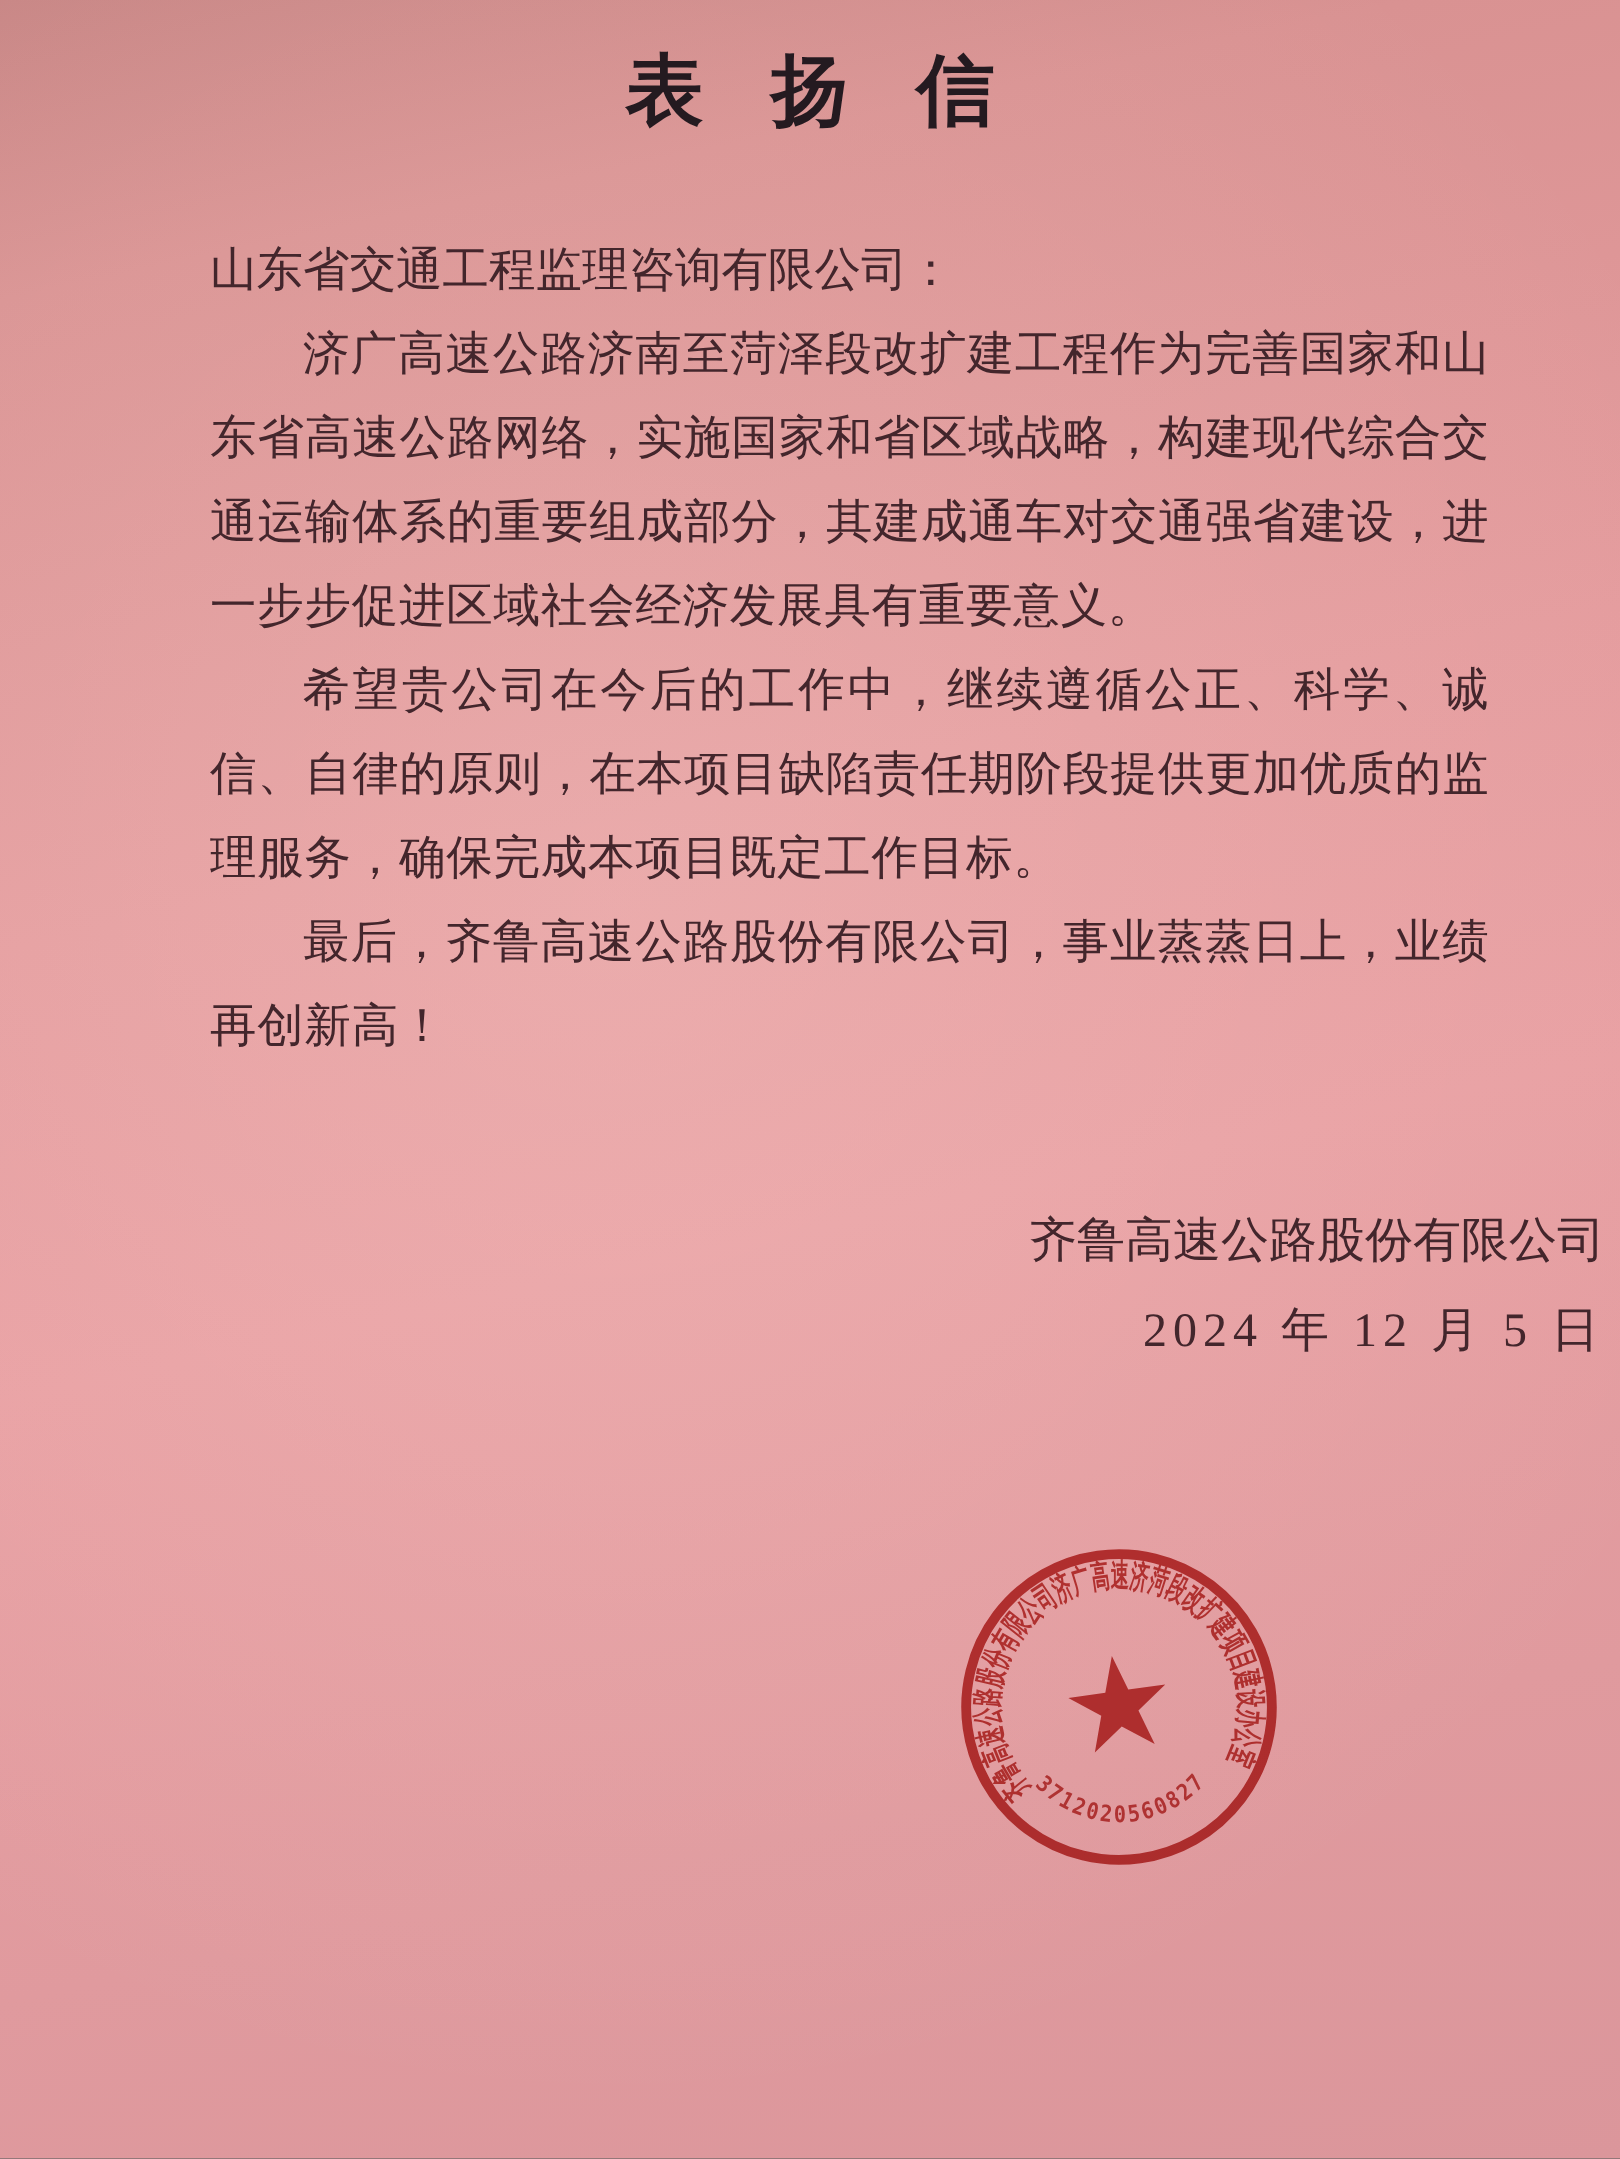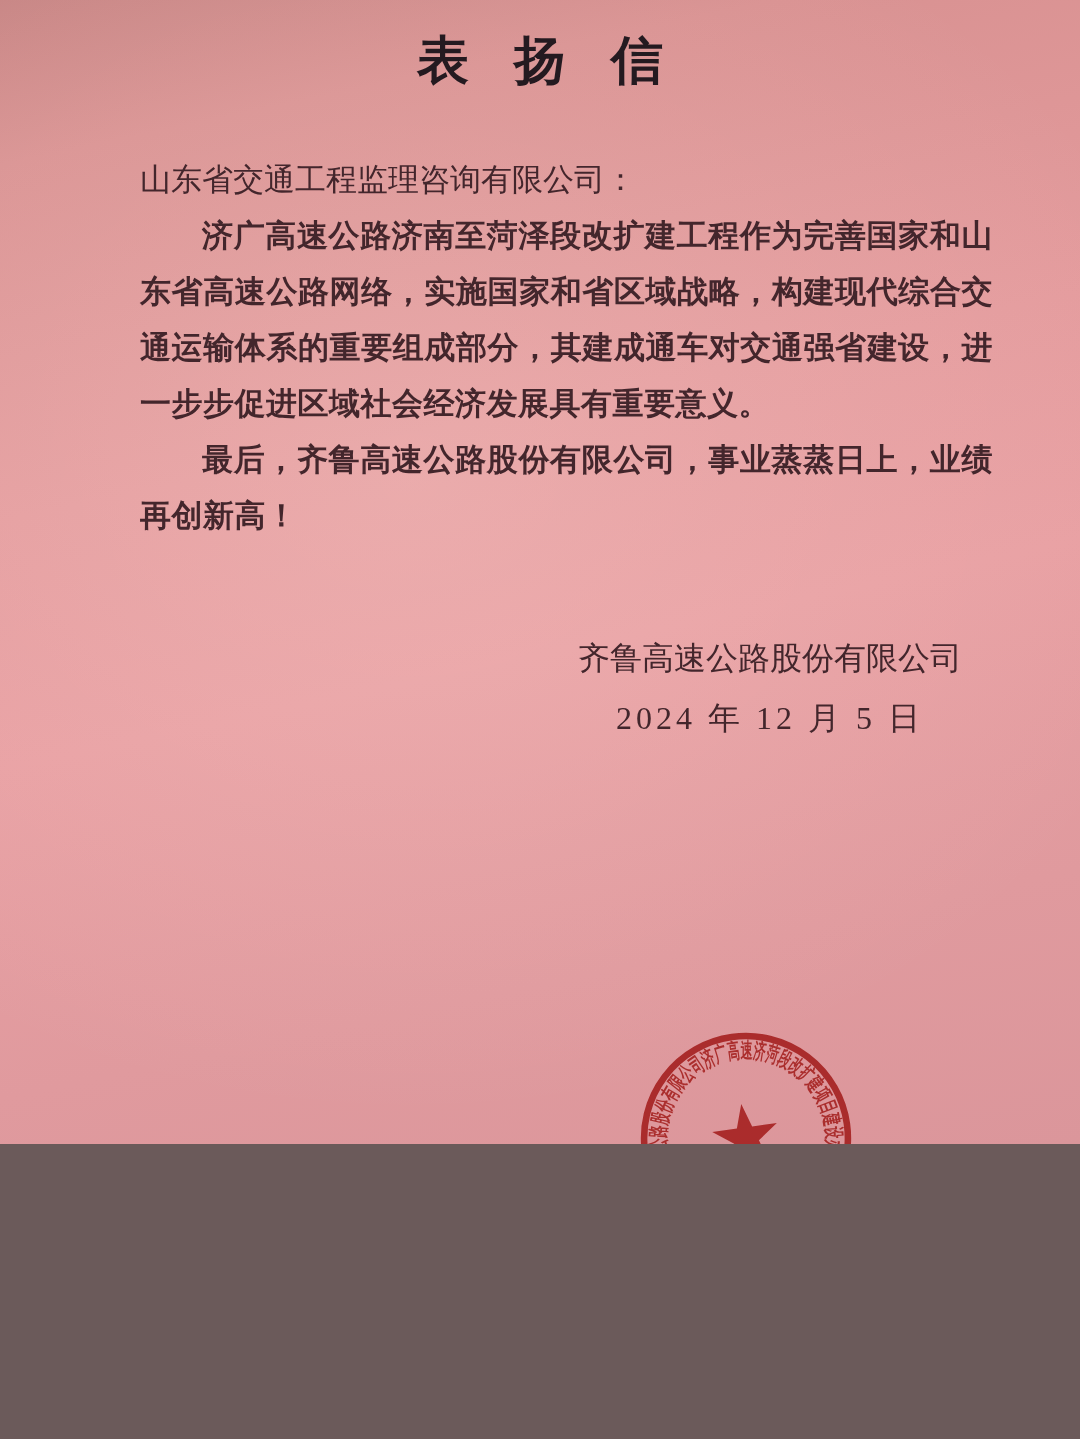--- a/index.html
+++ b/index.html
@@ -1,18 +1,18 @@
 <!DOCTYPE html>
 <html><head>
 <meta charset="utf-8">
 <style>
   html,body{margin:0;padding:0;background:#6b5a5a;}
   .page{
     position:relative;
-    width:1080px;height:1144px;
+    width:1080px;height:1439px;
     overflow:hidden;
     background:
       radial-gradient(120% 90% at 38% 42%, rgba(255,226,220,0.22), rgba(255,226,220,0) 62%),
       linear-gradient(168deg, #c88685 0%, #d99292 12%, #e49b9d 38%, #e89fa2 56%, #e09a9e 80%, #db969b 100%);
     font-family:"Liberation Serif","DejaVu Serif",serif;
     color:#43262c;
   }
   .title{
     margin:26px 0 0;
     text-align:center;
@@ -30,30 +30,29 @@
     font-size:31px;
     line-height:56px;
   }
   .para{
     margin:0;
     font-size:31px;
     line-height:56px;
     text-align:justify;
     text-indent:2em;
     letter-spacing:0.5px;
-    font-weight:bold;
   }
   .signature{
     margin:84px 0 0 330px;
     width:600px;
     text-align:center;
     font-size:32px;
     line-height:60px;
   }
-  .signature p{margin:0;}
+  .signature p{margin:0;text-align:right;}
   .sig-date{letter-spacing:4px;}
   .seal{
     position:absolute;
     left:632px;
     top:1024px;
     width:228px;
     height:228px;
     transform:rotate(-8deg);
     mix-blend-mode:multiply;
     opacity:0.92;
@@ -67,20 +66,21 @@
 </head>
 <body>
 
 <div class="page">
 
   <h1 class="title">表 扬 信</h1>
 
   <div class="content">
     <p class="addressee">山东省交通工程监理咨询有限公司：</p>
     <p class="para">济广高速公路济南至菏泽段改扩建工程作为完善国家和山东省高速公路网络，实施国家和省区域战略，构建现代综合交通运输体系的重要组成部分，其建成通车对交通强省建设，进一步步促进区域社会经济发展具有重要意义。</p>
+    <p class="para">希望贵公司在今后的工作中，继续遵循公正、科学、诚信、自律的原则，在本项目缺陷责任期阶段提供更加优质的监理服务，确保完成本项目既定工作目标。</p>
     <p class="para">最后，齐鲁高速公路股份有限公司，事业蒸蒸日上，业绩再创新高！</p>
 
     <div class="signature">
       <p>齐鲁高速公路股份有限公司</p>
       <p class="sig-date">2024 年 12 月 5 日</p>
     </div>
   </div>
 
   <div class="seal">
     <svg viewBox="-113 -113 226 226" width="228" height="228">

